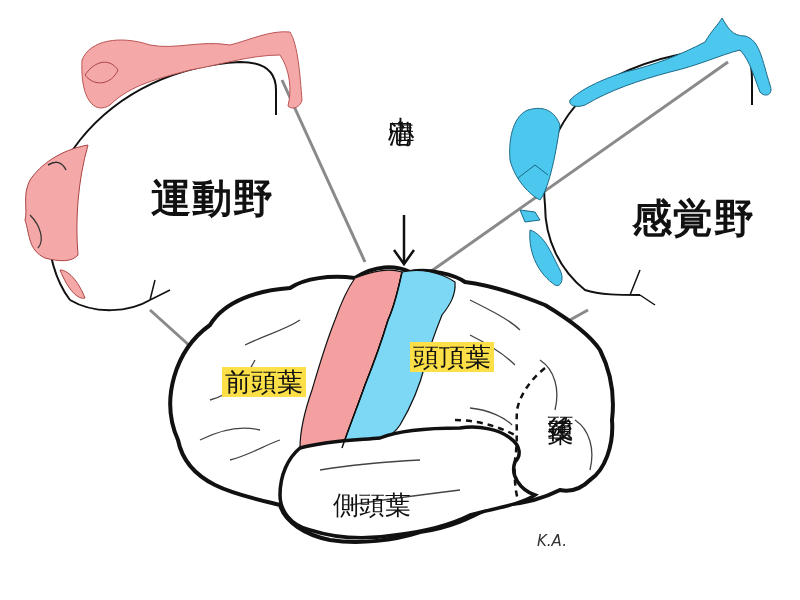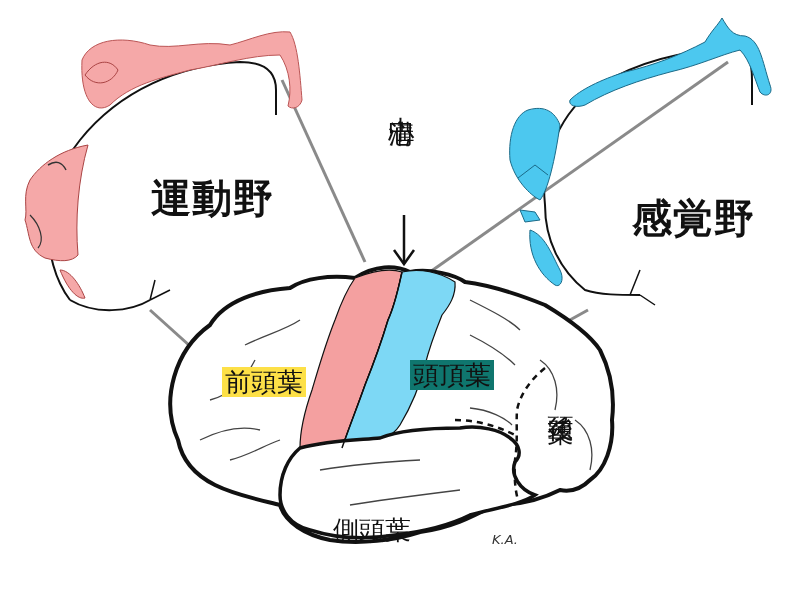--- a/index.html
+++ b/index.html
@@ -3,21 +3,21 @@
 <meta charset="utf-8">
 <style>
   html, body { margin: 0; padding: 0; background: #ffffff; }
   body { width: 800px; height: 600px; position: relative; overflow: hidden;
          font-family: "DejaVu Sans", "Liberation Sans", sans-serif; }
   svg.art { position: absolute; left: 0; top: 0; }
   .lbl { position: absolute; color: #111; font-weight: normal; white-space: nowrap; line-height: 1; }
   .big { font-size: 40px; font-weight: bold; letter-spacing: 1px; }
   .mid { font-size: 26px; }
   .vert { writing-mode: vertical-rl; text-orientation: upright; font-size: 26px; letter-spacing: 2px; }
-  .sig { position: absolute; font-size: 13px; color: #333; font-style: italic; }
+  .sig { position: absolute; font-size: 15px; color: #333; font-style: italic; margin-left: 45px; }
 </style>
 </head>
 <body>
 
 <svg class="art" width="800" height="600" viewBox="0 0 800 600">
 
   <g stroke="#8a8a8a" stroke-width="3" fill="none">
     <line x1="282" y1="80" x2="365" y2="262"></line>
     <line x1="728" y1="62" x2="430" y2="272"></line>
     <line x1="150" y1="310" x2="300" y2="445"></line>
@@ -81,16 +81,16 @@
   <g stroke="#111" stroke-width="2.5" fill="none">
     <line x1="404" y1="215" x2="404" y2="264"></line>
     <polyline points="394,250 404,264 414,250"></polyline>
   </g>
 </svg>
 
 <div class="lbl big" style="left:151px;top:178px;">運動野</div>
 <div class="lbl big" style="left:632px;top:172px;margin-top:26px;">感覚野</div>
 <div class="lbl vert" style="left:389px;top:96px;font-size:26px;">中心溝</div>
 <div class="lbl mid" style="left:222px;top:367px;background:#fde047;padding:2px 3px;">前頭葉</div>
-<div class="lbl mid" style="left:410px;top:360px;background:#0f766e;padding:2px 3px;">頭頂葉</div>
+<div class="lbl mid" style="left:410px;top:342px;background:#fde047;padding:2px 3px;">頭頂葉</div>
 <div class="lbl vert" style="left:548px;top:395px;">後頭葉</div>
-<div class="lbl mid" style="left:333px;top:517px;">側頭葉</div>
+<div class="lbl mid" style="left:333px;top:492px;">側頭葉</div>
 <div class="sig" style="left:492px;top:532px;">K.A.</div>
 
 </body></html>

